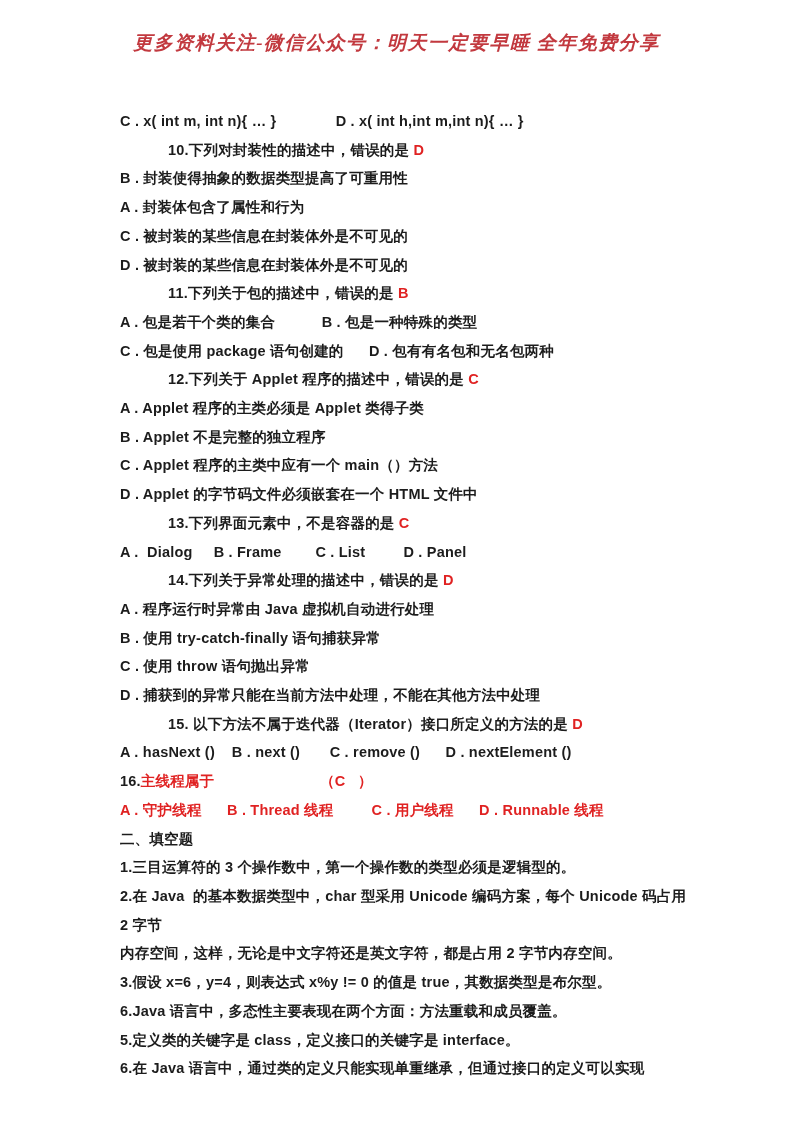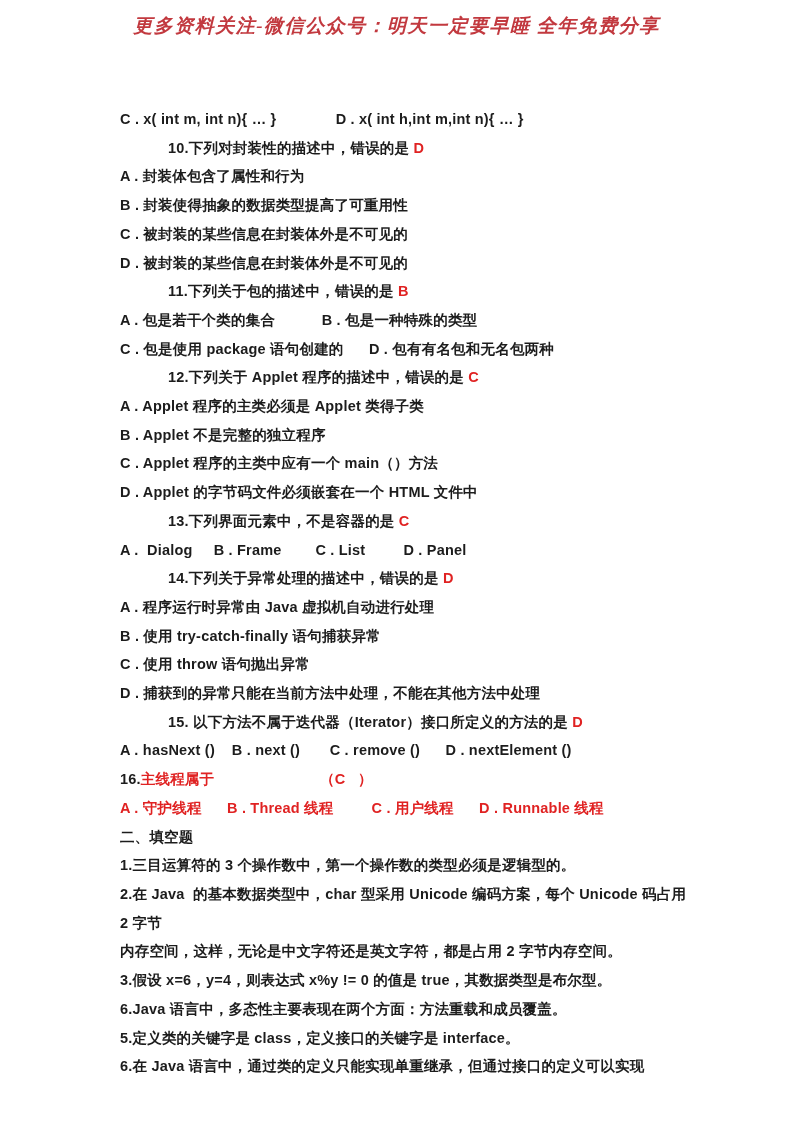--- a/index.html
+++ b/index.html
@@ -9,31 +9,31 @@
   }
   .page {
     position: relative;
     width: 793px;
     height: 1122px;
     background: #ffffff;
     overflow: hidden;
     font-family: "Liberation Sans", sans-serif;
   }
   .promo-header {
-    margin-top: 13px;
+    margin-top: 30px;
     text-align: center;
     font-family: "Liberation Serif", serif;
     font-style: italic;
     font-weight: 700;
     font-size: 19px;
     letter-spacing: 1.5px;
     color: var(--header-red, #c2393f);
   }
   .content {
-    margin-top: 66px;
+    margin-top: 51px;
     padding-left: 120px;
     padding-right: 100px;
   }
   .line {
     font-size: 14.5px;
     font-weight: 700;
     color: var(--ink, #1c1c1c);
     line-height: 28.7px;
     white-space: pre-wrap;
     letter-spacing: 0.2px;
@@ -50,22 +50,22 @@
   }
 </style>
 </head>
 <body>
 
 <div class="page">
   <div class="promo-header">更多资料关注-微信公众号：明天一定要早睡 全年免费分享</div>
   <div class="content">
       <div class="line"><span>C . x( int m, int n){ … }              D . x( int h,int m,int n){ … }</span></div>
       <div class="line q"><span>10.下列对封装性的描述中，错误的是 </span><span class="red">D</span></div>
+      <div class="line"><span>B . 封装使得抽象的数据类型提高了可重用性</span></div>
       <div class="line"><span>A . 封装体包含了属性和行为</span></div>
-      <div class="line"><span>B . 封装使得抽象的数据类型提高了可重用性</span></div>
       <div class="line"><span>C . 被封装的某些信息在封装体外是不可见的</span></div>
       <div class="line"><span>D . 被封装的某些信息在封装体外是不可见的</span></div>
       <div class="line q"><span>11.下列关于包的描述中，错误的是 </span><span class="red">B</span></div>
       <div class="line"><span>A . 包是若干个类的集合           B . 包是一种特殊的类型</span></div>
       <div class="line"><span>C . 包是使用 package 语句创建的      D . 包有有名包和无名包两种</span></div>
       <div class="line q"><span>12.下列关于 Applet 程序的描述中，错误的是 </span><span class="red">C</span></div>
       <div class="line"><span>A . Applet 程序的主类必须是 Applet 类得子类</span></div>
       <div class="line"><span>B . Applet 不是完整的独立程序</span></div>
       <div class="line"><span>C . Applet 程序的主类中应有一个 main（）方法</span></div>
       <div class="line"><span>D . Applet 的字节码文件必须嵌套在一个 HTML 文件中</span></div>

